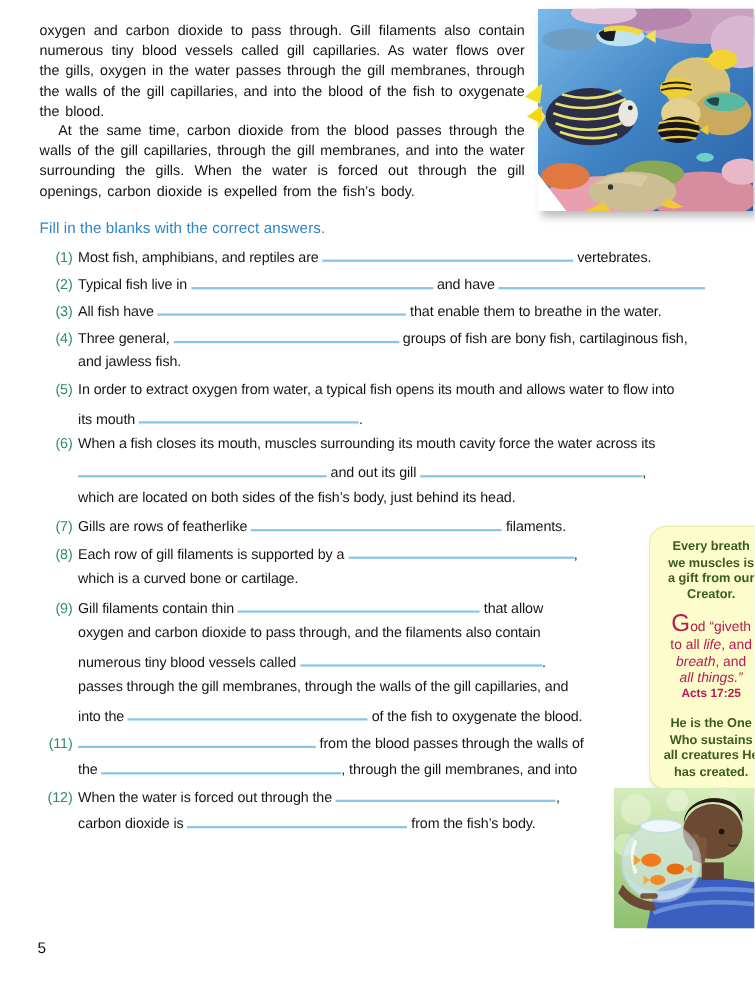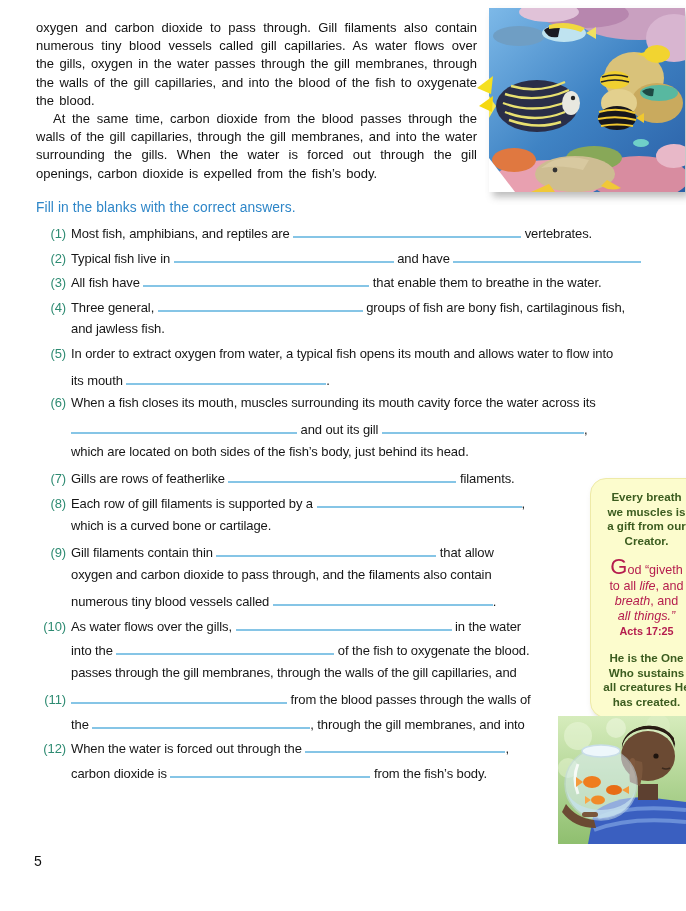--- a/index.html
+++ b/index.html
@@ -143,23 +143,22 @@
     <div class="qrow"><span class="qnum"></span><span>its mouth </span><span class="blank" style="width: 200px;"></span><span>.</span></div>
     <div class="qrow"><span class="qnum">(6)</span><span>When a fish closes its mouth, muscles surrounding its mouth cavity force the water across its</span></div>
     <div class="qrow"><span class="qnum"></span><span class="blank" style="width: 226px;"></span><span> and out its gill </span><span class="blank" style="width: 202px;"></span><span>,</span></div>
     <div class="qrow"><span class="qnum"></span><span>which are located on both sides of the fish’s body, just behind its head.</span></div>
     <div class="qrow"><span class="qnum">(7)</span><span>Gills are rows of featherlike </span><span class="blank" style="width: 228px;"></span><span> filaments.</span></div>
     <div class="qrow"><span class="qnum">(8)</span><span>Each row of gill filaments is supported by a </span><span class="blank" style="width: 205px;"></span><span>,</span></div>
     <div class="qrow"><span class="qnum"></span><span>which is a curved bone or cartilage.</span></div>
     <div class="qrow"><span class="qnum">(9)</span><span>Gill filaments contain thin </span><span class="blank" style="width: 220px;"></span><span> that allow</span></div>
     <div class="qrow"><span class="qnum"></span><span>oxygen and carbon dioxide to pass through, and the filaments also contain</span></div>
     <div class="qrow"><span class="qnum"></span><span>numerous tiny blood vessels called </span><span class="blank" style="width: 220px;"></span><span>.</span></div>
-    <div class="qrow"><span class="qnum">(10)</span><span>As water flows over the gills, </span><span class="blank" style="width: 216px;"></span><span> in the water</span></div>
+    <div class="qrow"><span class="qnum"></span><span>passes through the gill membranes, through the walls of the gill capillaries, and</span></div>
     <div class="qrow"><span class="qnum"></span><span>into the </span><span class="blank" style="width: 218px;"></span><span> of the fish to oxygenate the blood.</span></div>
-    <div class="qrow"><span class="qnum"></span><span>passes through the gill membranes, through the walls of the gill capillaries, and</span></div>
     <div class="qrow"><span class="qnum">(11)</span><span class="blank" style="width: 216px;"></span><span> from the blood passes through the walls of</span></div>
     <div class="qrow"><span class="qnum"></span><span>the </span><span class="blank" style="width: 218px;"></span><span>, through the gill membranes, and into</span></div>
     <div class="qrow"><span class="qnum">(12)</span><span>When the water is forced out through the </span><span class="blank" style="width: 200px;"></span><span>,</span></div>
     <div class="qrow"><span class="qnum"></span><span>carbon dioxide is </span><span class="blank" style="width: 200px;"></span><span> from the fish’s body.</span></div>
   </div>
 
 <aside class="sidebar">
   <div class="quote top">
       <div>Every breath</div>
       <div>we muscles is</div>

